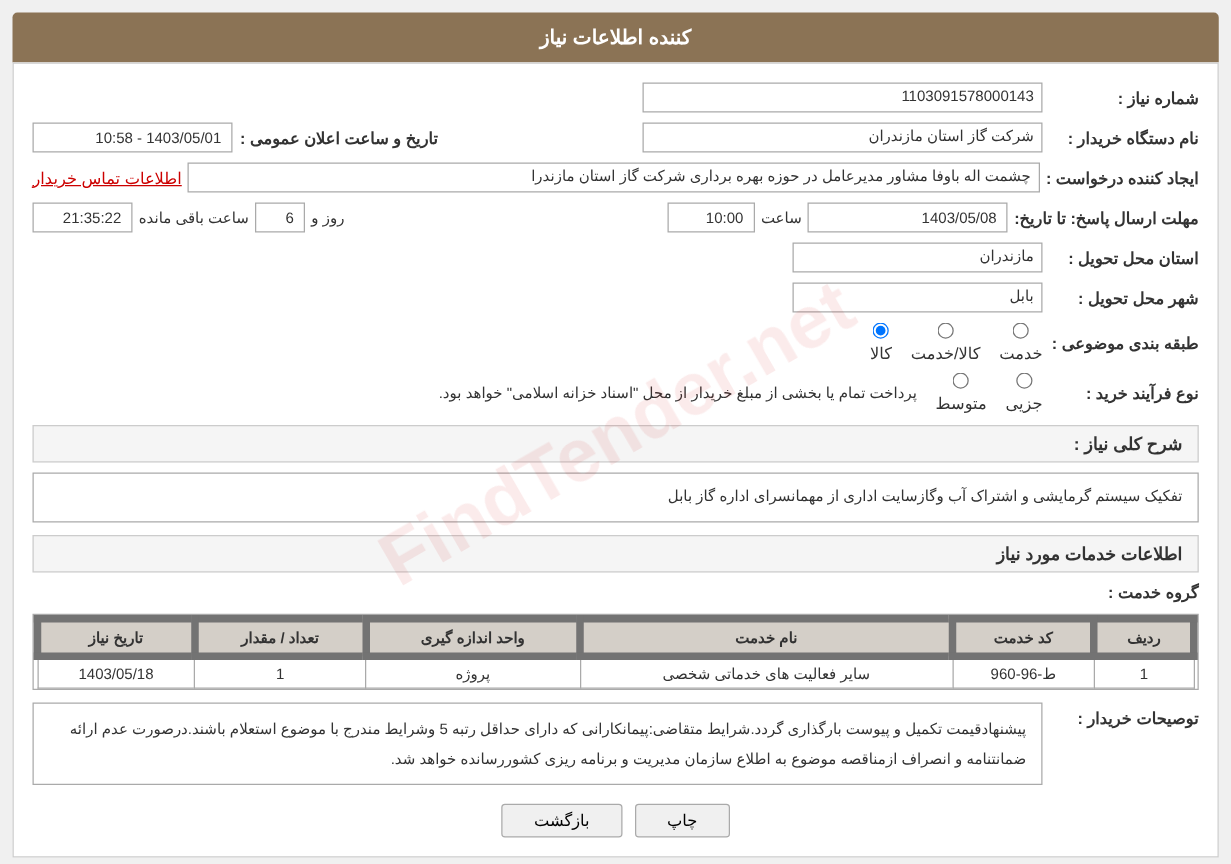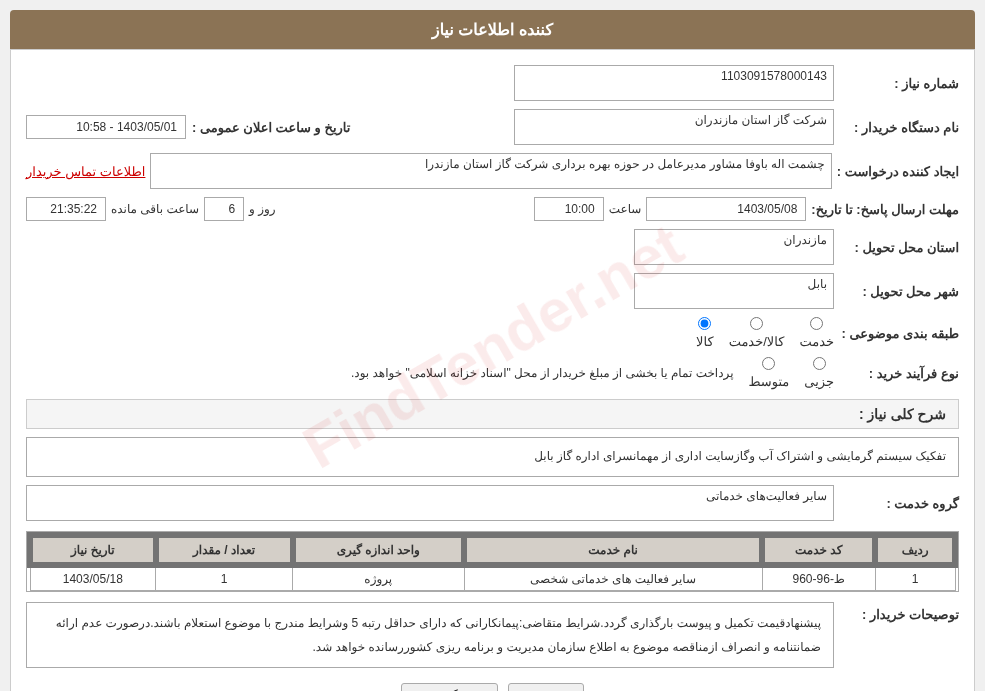--- a/index.html
+++ b/index.html
@@ -41,21 +41,21 @@
       font-weight: bold;
       white-space: nowrap;
       min-width: 120px;
       text-align: right;
       color: #333;
     }
     .input-box {
       border: 1px solid #aaa;
       background: #fff;
       padding: 3px 6px;
-      height: 36px;
+      height: 24px;
       font-family: Tahoma, Arial, sans-serif;
       font-size: 12px;
       direction: rtl;
     }
     .input-wide { width: 320px; }
     .input-medium { width: 200px; }
     .date-value {
       border: 1px solid #aaa;
       background: #fff;
       padding: 3px 8px;
@@ -242,24 +242,24 @@
       <span style="margin-right:10px; font-size:12px; color:#333;">پرداخت تمام یا بخشی از مبلغ خریدار از محل "اسناد خزانه اسلامی" خواهد بود.</span>
     </div>
 
     <div class="section-header">
       <span>شرح کلی نیاز :</span>
     </div>
     <div class="form-row">
       <div class="note-box" style="flex:1; min-height:40px;">تفکیک سیستم گرمایشی و اشتراک آب وگازسایت اداری از مهمانسرای اداره گاز بابل</div>
     </div>
 
+    <div class="section-header">اطلاعات خدمات مورد نیاز</div>
 
     <div class="form-row">
       <span class="label">گروه خدمت :</span>
-      <div class="input-box" style="flex:1;">سایر فعالیت‌های خدماتی</div>
     </div>
 
     <div class="table-container">
       <table>
         <thead>
           <tr>
             <th>ردیف</th>
             <th>کد خدمت</th>
             <th>نام خدمت</th>
             <th>واحد اندازه گیری</th>

